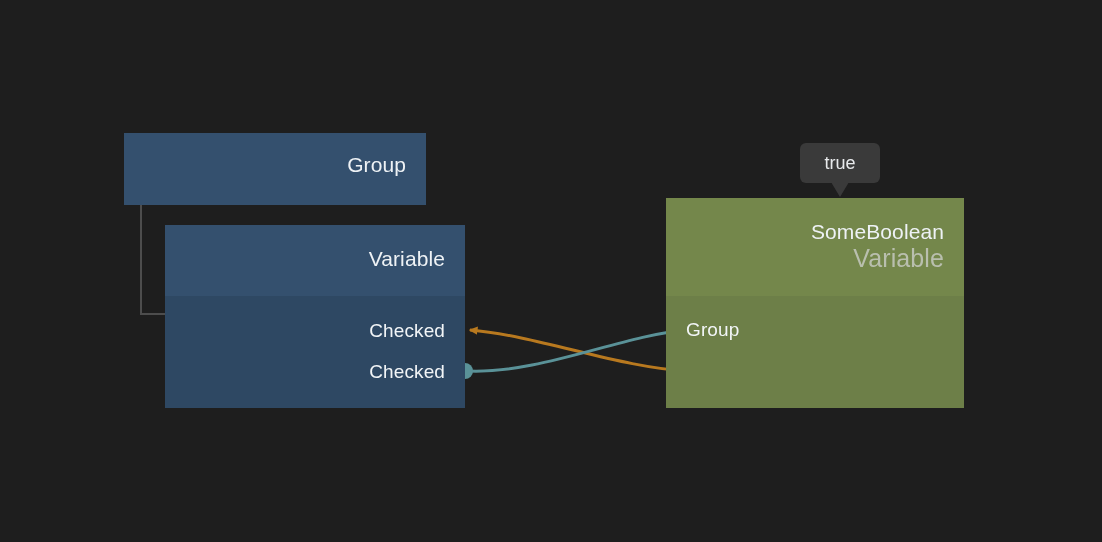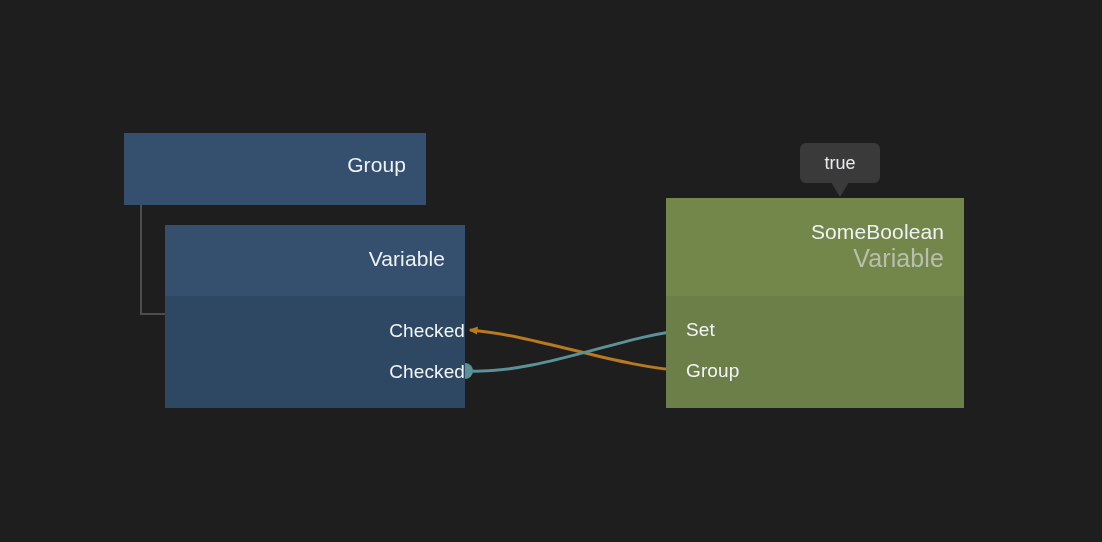--- a/index.html
+++ b/index.html
@@ -121,20 +121,21 @@
     position: relative;
     height: 41px;
     display: flex;
     align-items: center;
     font-size: 19px;
     color: #f2f5f7;
     letter-spacing: .1px;
   }
   .port-row.out {
     justify-content: flex-end;
+    padding-right: 20px;
   }
   .port-row.in {
     justify-content: flex-start;
     padding-left: 20px;
   }
 
   
   #value-tooltip {
     position: absolute;
     left: 800px;
@@ -207,23 +208,20 @@
     </div>
   </div>
 
   <div id="variable-node" class="node">
     <div class="node-header">
       <div class="node-title">SomeBoolean</div>
       <div class="node-subtitle">Variable</div>
     </div>
     <div class="node-body">
       <div class="port-row in">
-        <span>Set</span>
-      </div>
-      <div class="port-row in">
         <span>Group</span>
       </div>
     </div>
   </div>
 
   <div id="value-tooltip">
     <span class="tip-text">true</span>
     <span class="tip-arrow"></span>
   </div>
 

